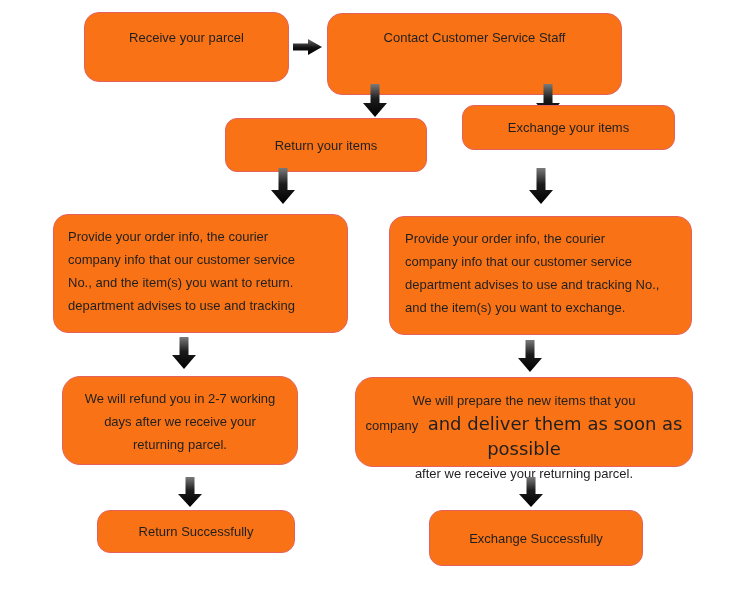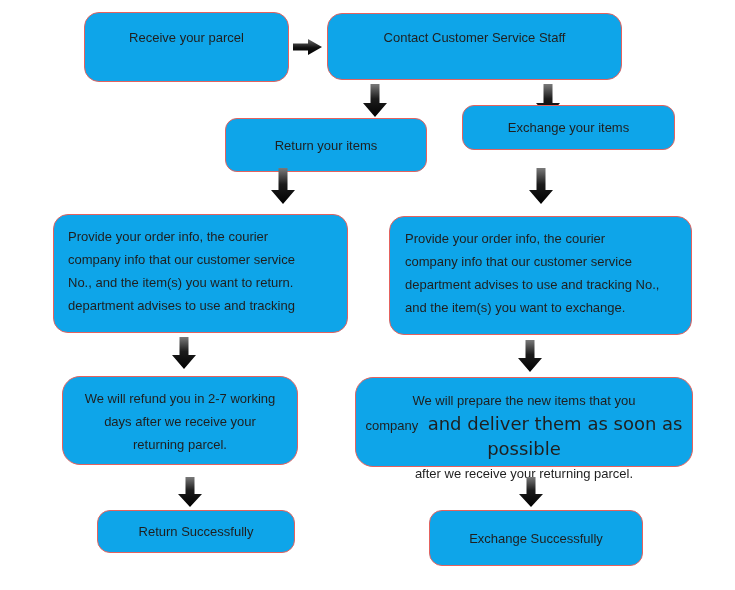--- a/index.html
+++ b/index.html
@@ -7,21 +7,21 @@
     position: relative;
     width: 735px;
     height: 590px;
     background: #ffffff;
     font-family: "Liberation Sans", sans-serif;
     color: #1f1f1f;
     overflow: hidden;
   }
   .node {
     position: absolute;
-    background: #0ea5e9;
+    background: #f97316;
     border: 1.5px solid #e4625e;
     border-radius: 15px;
     box-sizing: border-box;
     font-size: 13px;
     line-height: 17px;
   }
   .top-label { text-align: center; padding-top: 16px; }
   .center-label {
     display: flex;
     align-items: center;
@@ -60,21 +60,21 @@
   <div class="node top-label" style="left:84px; top:12px; width:205px; height:70px;">
     <span>Receive your parcel</span>
   </div>
 
   <div class="arrow" style="left:293px; top:39px;">
     <svg width="29" height="16" viewBox="0 0 29 16">
       <polygon points="0,4.5 15,4.5 15,0 29,8 15,16 15,11.5 0,11.5" fill="url(#arrowGradH)"></polygon>
     </svg>
   </div>
 
-  <div class="node top-label" style="left:327px; top:13px; width:295px; height:67px; padding-top:15px;">
+  <div class="node top-label" style="left:327px; top:13px; width:295px; height:82px; padding-top:15px;">
     <span>Contact Customer Service Staff</span>
   </div>
 
   <div class="arrow" style="left:363px; top:84px;">
     <svg width="24" height="33" viewBox="0 0 24 33">
       <polygon points="7.5,0 16.5,0 16.5,19 24,19 12,33 0,19 7.5,19" fill="url(#arrowGradV)"></polygon>
     </svg>
   </div>
   <div class="arrow" style="left:536px; top:84px;">
     <svg width="24" height="33" viewBox="0 0 24 33">

